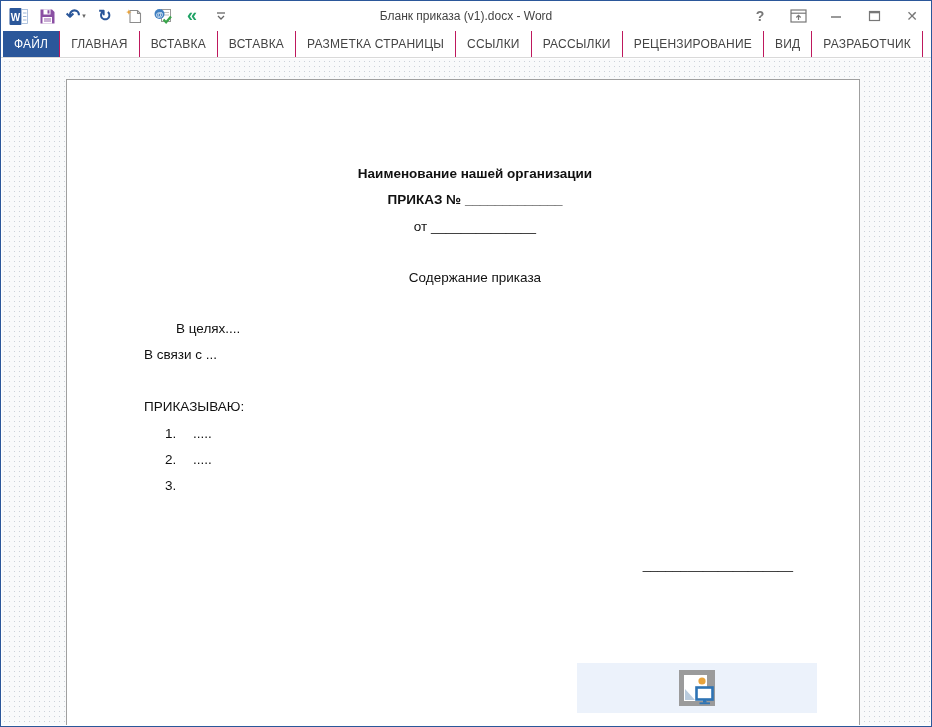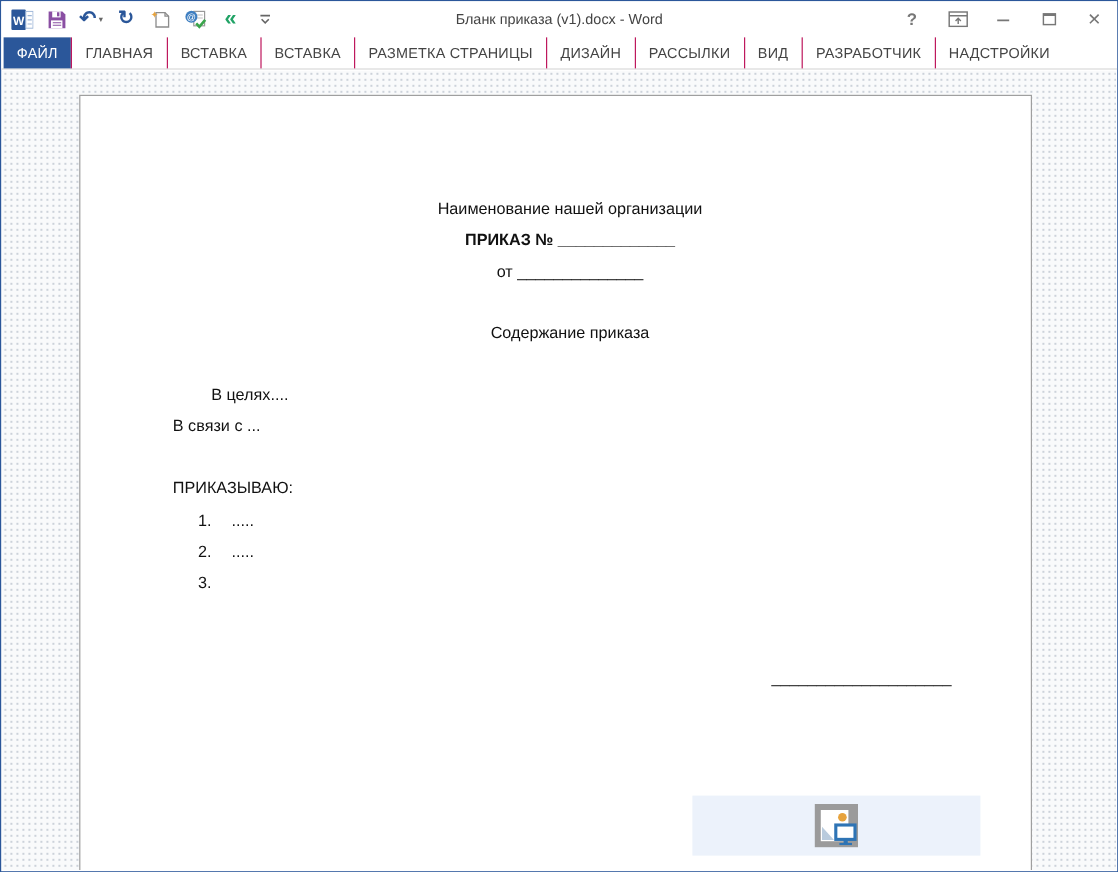--- a/index.html
+++ b/index.html
@@ -115,21 +115,21 @@
   .line {
     position:absolute;
     left:77px; right:53px;
     font-size:13.5px;
     color:#111;
     white-space:pre;
   }
   .center { text-align:center; }
   .right  { text-align:center; }
   .bold   { font-weight:bold; }
-  .l-org        { top:86px; }
+  .l-org        { top:86px;font-weight:bold; }
   .l-order      { top:112px; }
   .l-date       { top:139px; }
   .l-subject    { top:190px; }
   .l-purpose    { top:241px;margin-left:32px; }
   .l-connection { top:267px; }
   .l-command    { top:319px; }
   .list-row {
     position:absolute;
     left:98px; right:53px;
     font-size:13.5px;
@@ -250,22 +250,23 @@
       </div>
     </div>
   </div>
 
   <div class="tabstrip">
     <div class="tab active">ФАЙЛ</div>
     <div class="tab">ГЛАВНАЯ</div>
     <div class="tab">ВСТАВКА</div>
     <div class="tab">ВСТАВКА</div>
     <div class="tab">РАЗМЕТКА СТРАНИЦЫ</div>
-    <div class="tab">ДИЗАЙН</div>
+    <div class="tab">ССЫЛКИ</div>
     <div class="tab">РАССЫЛКИ</div>
+    <div class="tab">РЕЦЕНЗИРОВАНИЕ</div>
     <div class="tab">ВИД</div>
     <div class="tab">РАЗРАБОТЧИК</div>
     <div class="tab">НАДСТРОЙКИ</div>
   </div>
 
   <div class="docarea">
     <div class="page">
 
       <div class="line center l-org">Наименование нашей организации</div>
       <div class="line center bold l-order">ПРИКАЗ № _____________</div>

